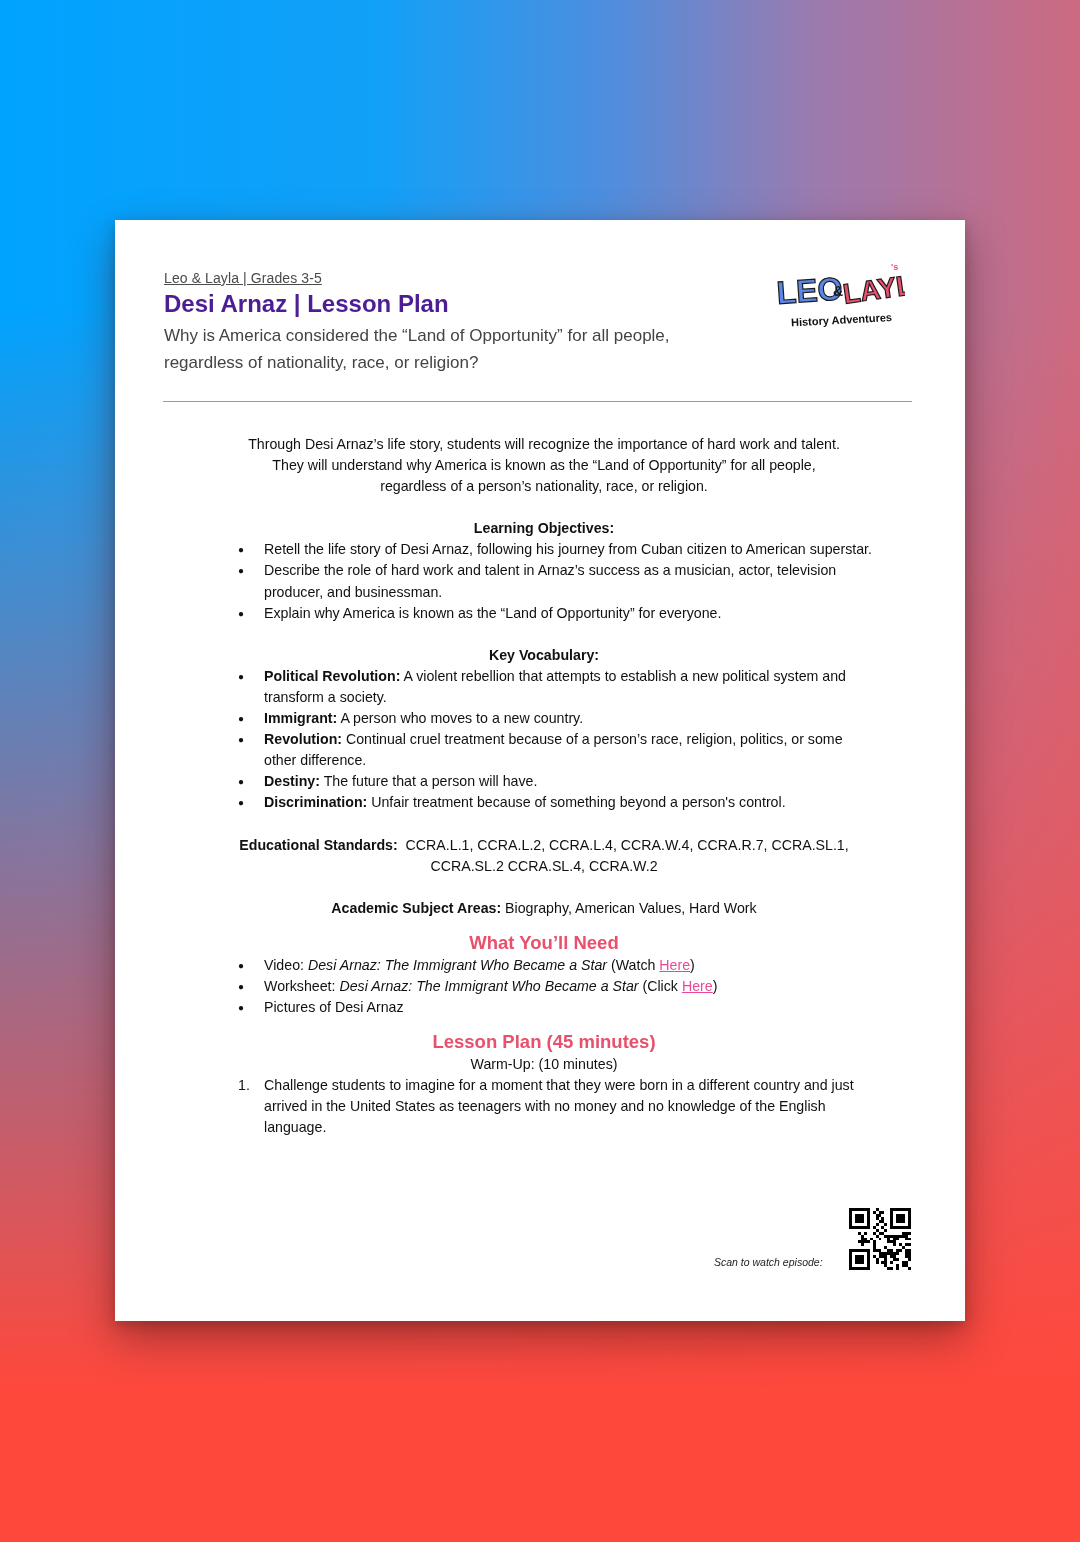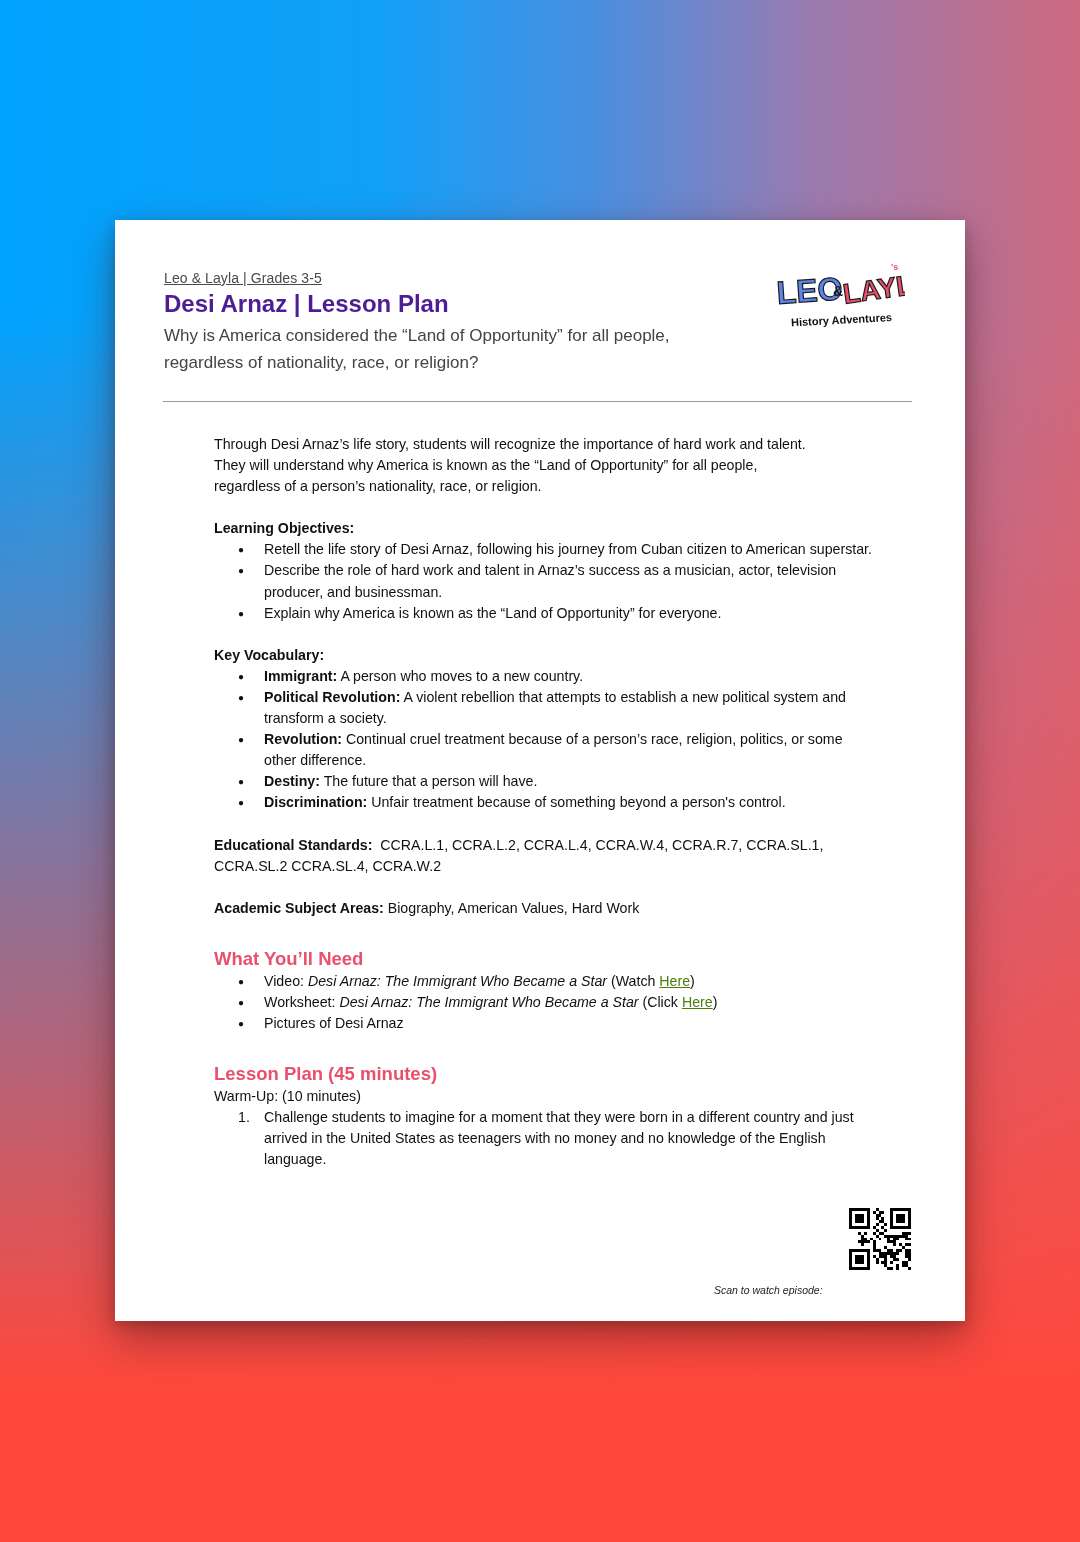--- a/index.html
+++ b/index.html
@@ -15,31 +15,31 @@
       background: #ffffff;
       box-shadow: 0 18px 40px rgba(80,20,20,0.45), 0 4px 12px rgba(0,0,0,0.2);
     }
     .header { position: absolute; left: 49px; top: 50px; width: 600px; }
     .series { font-size: 14px; color: #4a4a4a; letter-spacing: 0.1px; text-decoration: underline; }
     .title { font-size: 24px; font-weight: bold; color: #4c1d95; margin-top: 4px; }
     .subtitle { font-size: 17px; color: #444; line-height: 27px; margin-top: 4px; }
     .logo { position: absolute; left: 660px; top: 36px; width: 130px; height: 75px; }
     .rule { position: absolute; left: 48px; top: 181px; width: 749px; height: 1px; background: #9a9a9a; }
     .body { position: absolute; left: 99px; top: 214px; width: 660px; font-size: 14.2px; color: #111; line-height: 21.1px; }
-    .body p { margin: 0; }
+    .body p { margin: 0; text-align: center; }
     .gap { height: 21px; }
     .lbl { font-weight: bold; }
     ul, ol { margin: 0; padding: 0; list-style: none; }
     li { position: relative; padding-left: 50px; }
     li.bul::before { content: "\25CF"; position: absolute; left: 24px; top: 0; font-size: 10px; }
     li.num .n { position: absolute; left: 24px; }
-    .sect { font-size: 18.5px; font-weight: bold; color: #e8506c; margin-top: 28px; line-height: 24px; }
-    a.link { color: #4d7c0f; text-decoration: underline; }
+    .sect { font-size: 18.5px; font-weight: bold; color: #e8506c; margin-top: 12px; line-height: 24px; text-align: center; }
+    a.link { color: #ec4899; text-decoration: underline; }
     .u { }
-    .scan { position: absolute; left: 599px; top: 1036px; font-size: 10.5px; font-style: italic; color: #222; margin-top: 28px; }
+    .scan { position: absolute; left: 599px; top: 1036px; font-size: 10.5px; font-style: italic; color: #222; }
     .qr { position: absolute; left: 734px; top: 988px; width: 62px; height: 62px; }
   </style>
 </head>
 <body>
 
 <div class="page">
   <div class="header">
     <div class="series">Leo &amp; Layla | Grades 3-5</div>
     <div class="title">Desi Arnaz | Lesson Plan</div>
     <div class="subtitle">
@@ -67,22 +67,22 @@
     <p class="lbl">Learning Objectives:</p>
     <ul>
       <li class="bul">Retell the life story of Desi Arnaz, following his journey from Cuban citizen to American superstar.</li>
       <li class="bul">Describe the role of hard work and talent in Arnaz’s success as a musician, actor, television producer, and businessman.</li>
       <li class="bul">Explain why America is known as the “Land of Opportunity” for everyone.</li>
     </ul>
     <div class="gap"></div>
 
     <p class="lbl">Key Vocabulary:</p>
     <ul>
+      <li class="bul"><span class="lbl">Political Revolution:</span><span> A violent rebellion that attempts to establish a new political system and transform a society.</span></li>
       <li class="bul"><span class="lbl">Immigrant:</span><span> A person who moves to a new country.</span></li>
-      <li class="bul"><span class="lbl">Political Revolution:</span><span> A violent rebellion that attempts to establish a new political system and transform a society.</span></li>
       <li class="bul"><span class="lbl">Revolution:</span><span> Continual cruel treatment because of a person’s race, religion, politics, or some other difference.</span></li>
       <li class="bul"><span class="lbl">Destiny:</span><span> The future that a person will have.</span></li>
       <li class="bul"><span class="lbl">Discrimination:</span><span> Unfair treatment because of something beyond a person's control.</span></li>
     </ul>
     <div class="gap"></div>
 
     <p><span class="lbl">Educational Standards:</span><span>&nbsp; CCRA.L.1, CCRA.L.2, CCRA.L.4, CCRA.W.4, CCRA.R.7, CCRA.SL.1, CCRA.SL.2 CCRA.SL.4, CCRA.W.2</span></p>
     <div class="gap"></div>
 
     <p><span class="lbl">Academic Subject Areas:</span><span> Biography, American Values, Hard Work</span></p>

